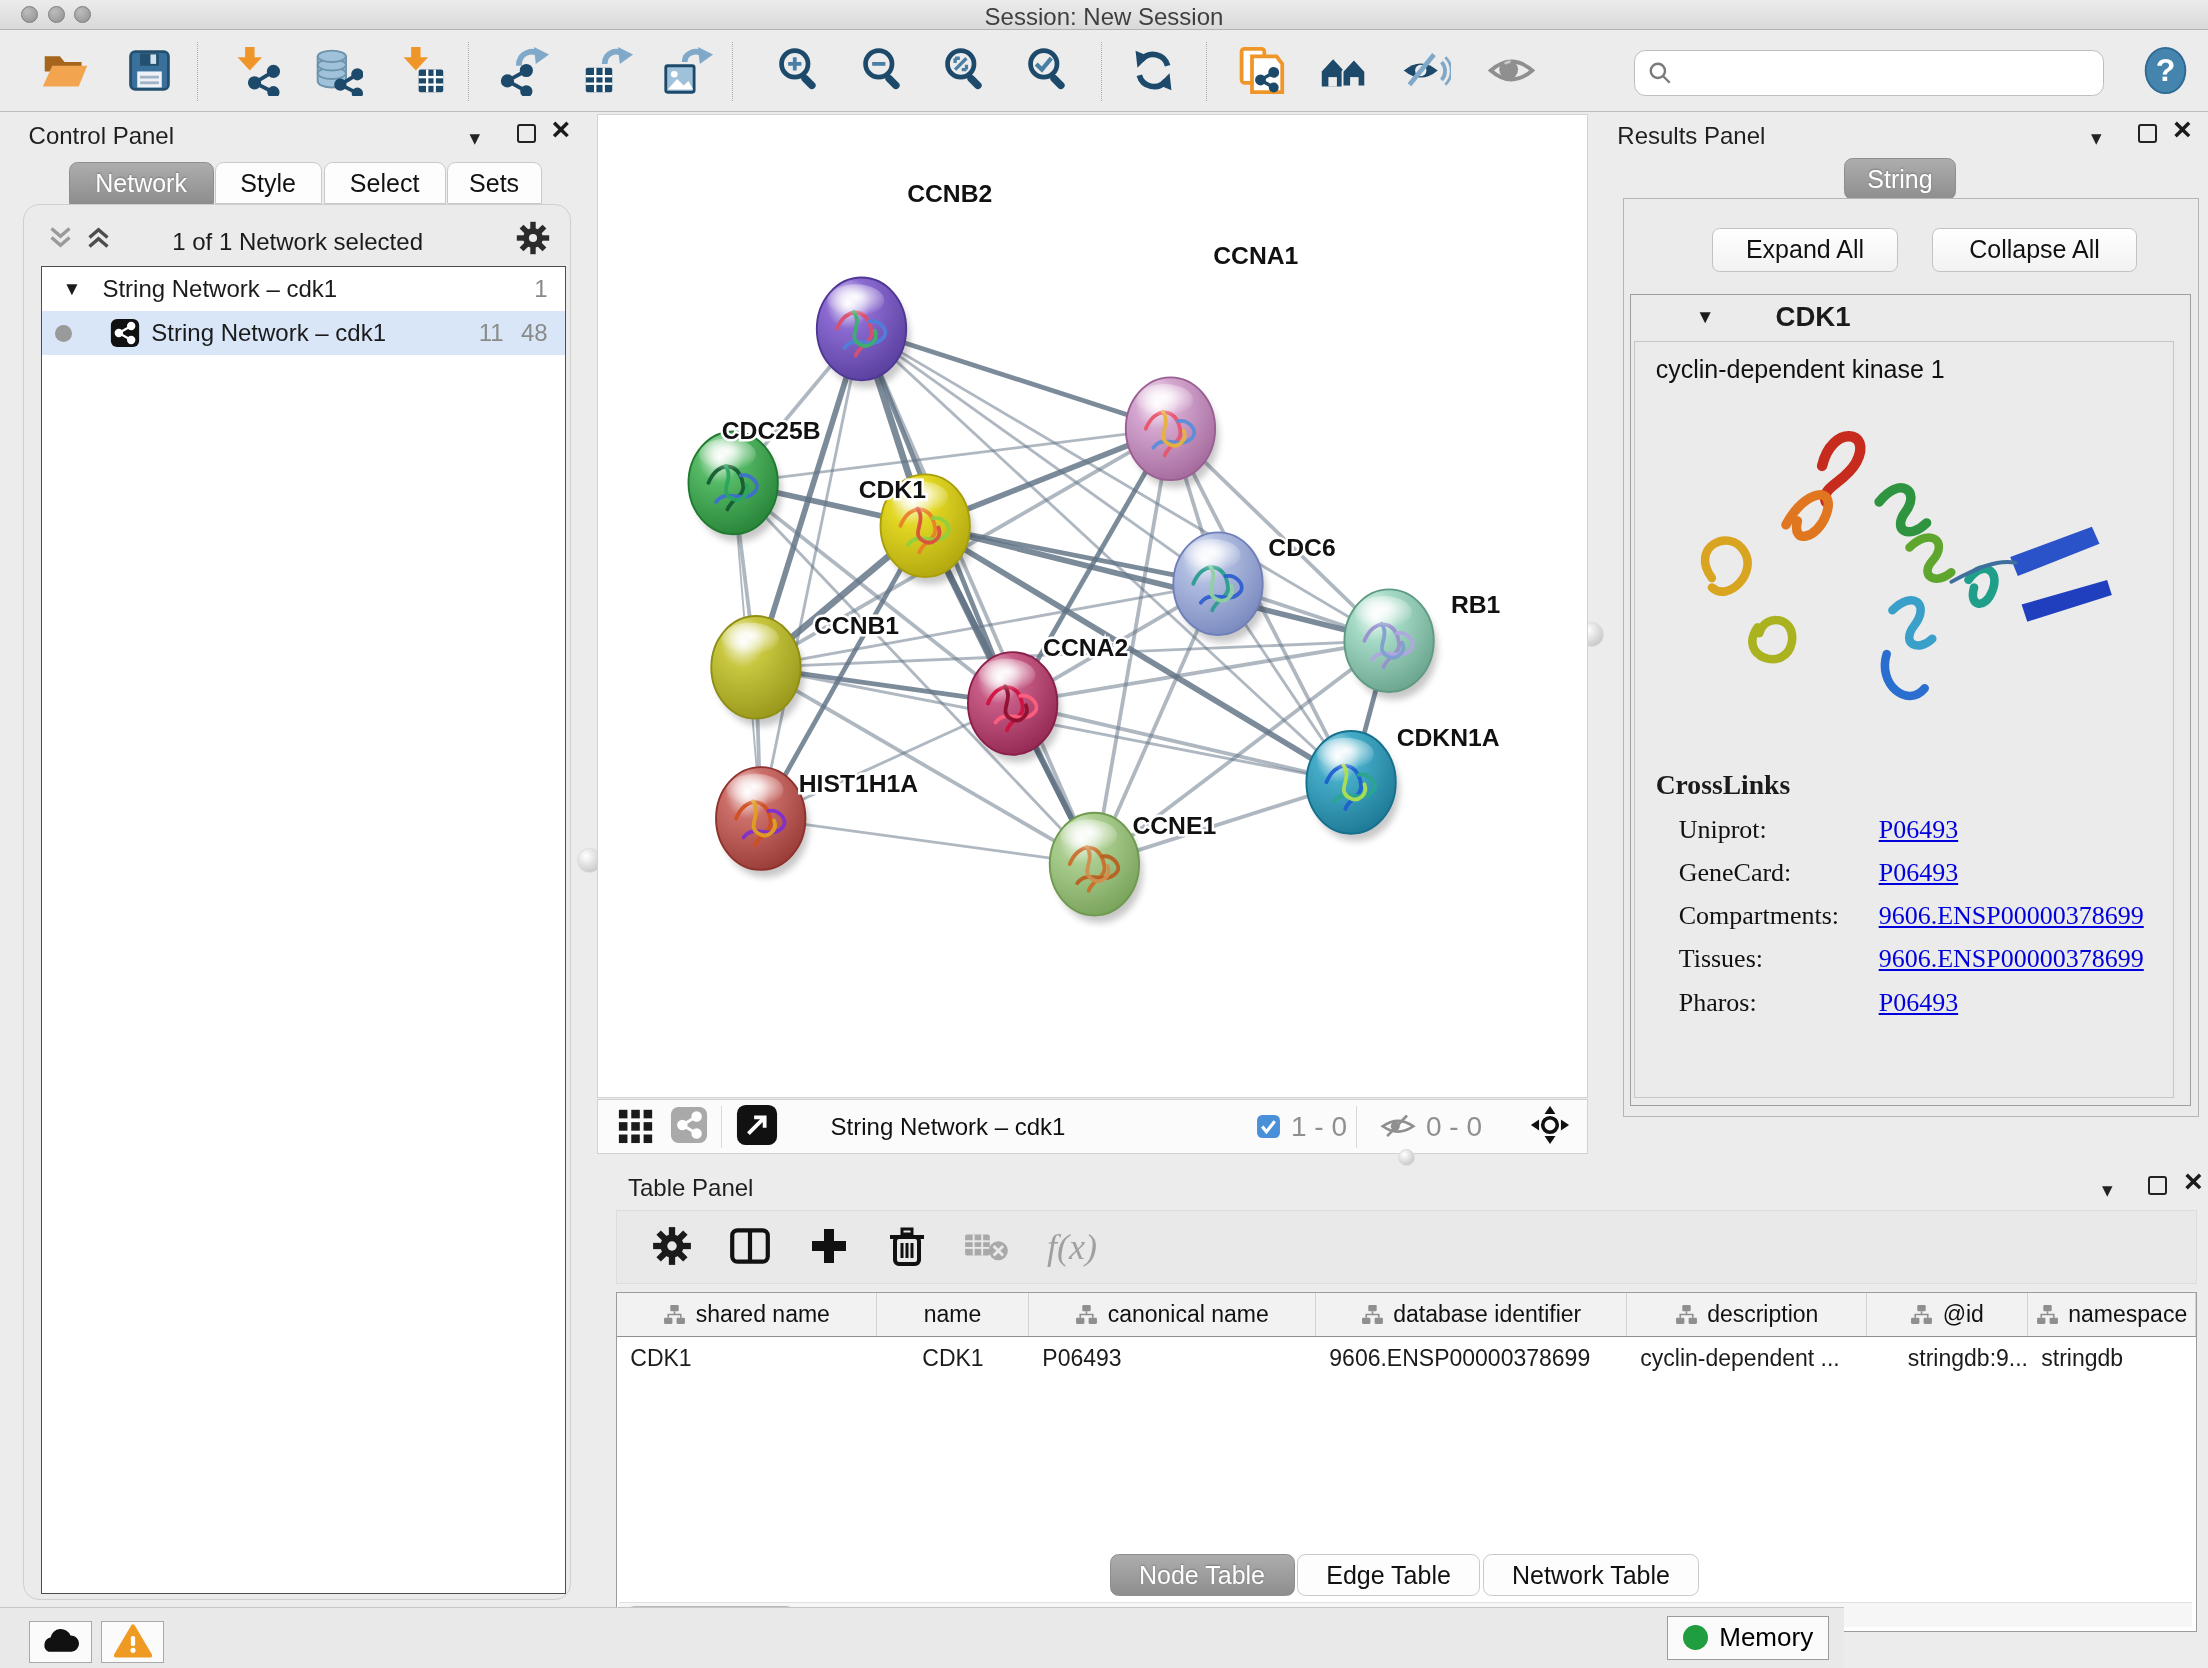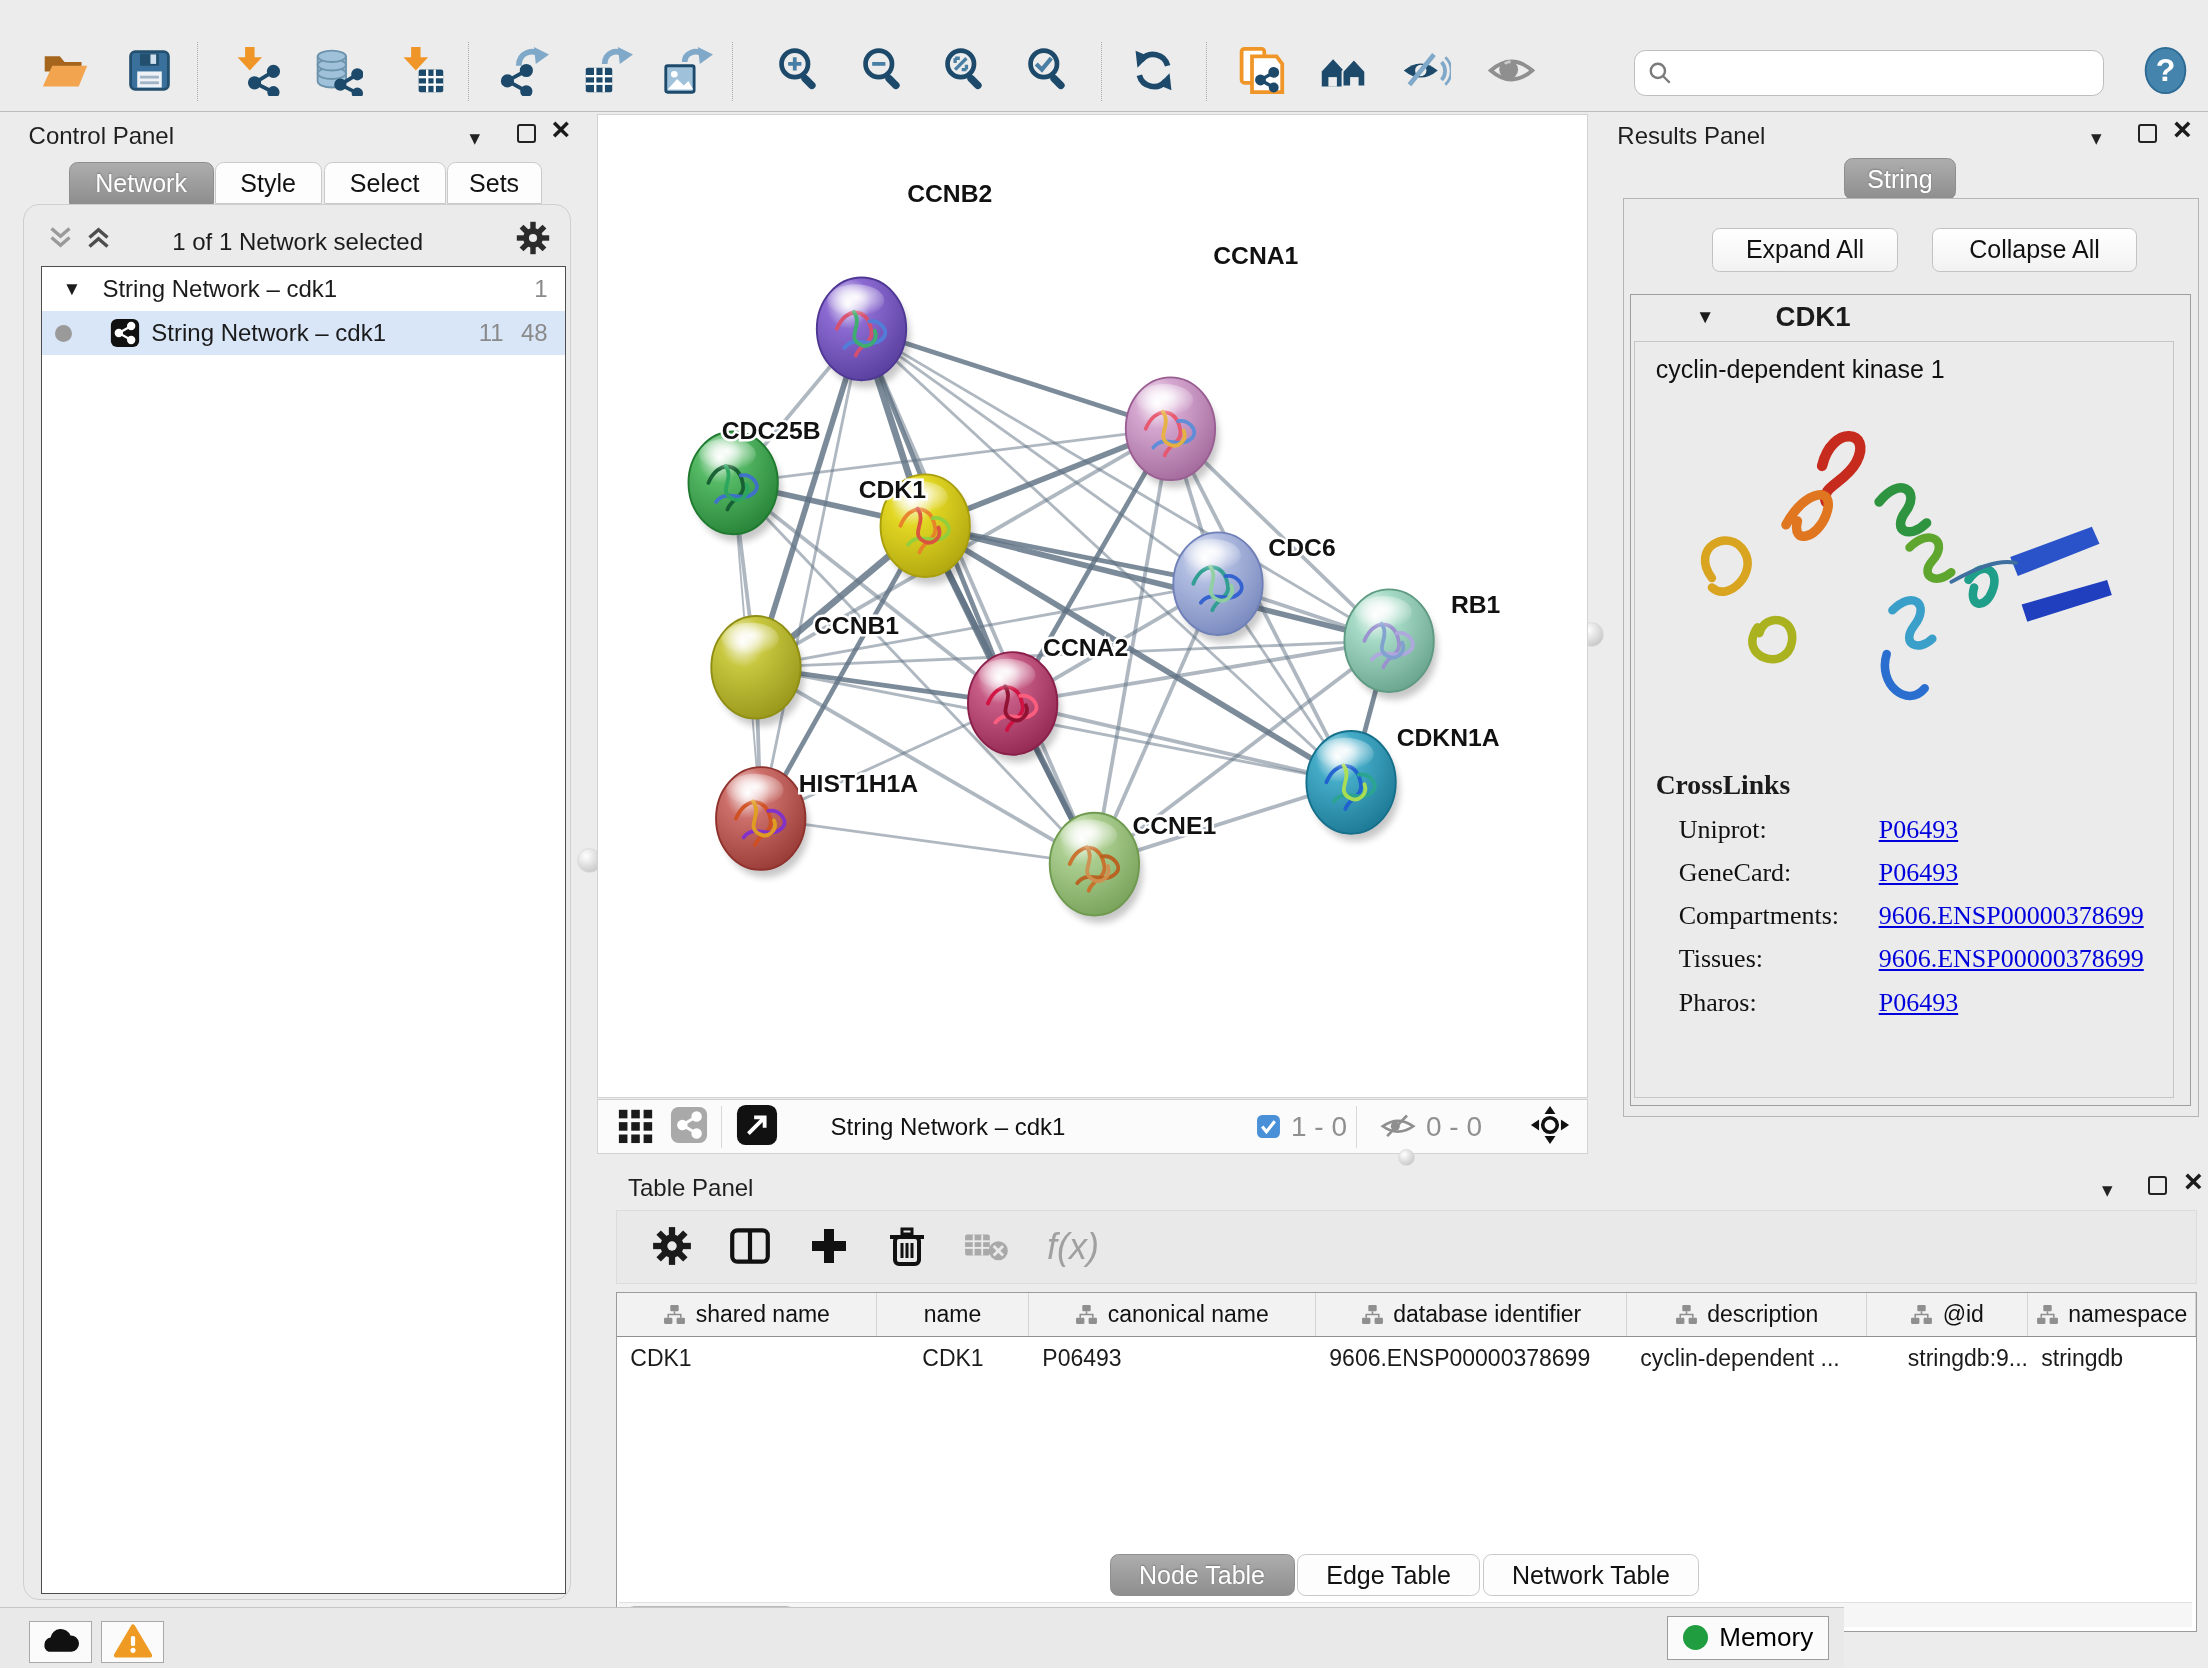--- a/index.html
+++ b/index.html
@@ -81,21 +81,21 @@
   .cl-title { font-size:27.6px; font-weight:bold; padding-left:21px; }
   .clrow { display:flex; padding-left:44px; margin-top:13.3px; font-size:26px; }
   .cl-label { width:200px; color:#111; }
   .cl-value { color:#0000DD; text-decoration:underline; cursor:pointer; }
 
   
   .table-panel { position:absolute; left:601px; top:1168px; width:1607px; height:438px; }
   .tp-toolbar { position:absolute; left:15px; top:42px; width:1581px; height:74px;
                 background:#e9e9e9; border:1px solid #dcdcdc; display:flex; align-items:center; }
   .tp-ibtn { background:transparent; border:none; margin-left:34px; cursor:pointer; height:51px; }
-  .fx { font-family:Liberation Sans, sans-serif; font-style:italic; font-size:36px; color:#a0a0a0; }
+  .fx { font-family:Liberation Serif, serif; font-style:italic; font-size:36px; color:#a0a0a0; }
   .grid-table { position:absolute; left:15px; top:124px; width:1581px; height:340px;
                 background:#fff; border:1.9px solid #9c9c9c; overflow:hidden; }
   .thead { display:flex; height:44px; background:#f2f2f2; border-bottom:1.9px solid #8f8f8f; }
   .th { display:flex; align-items:center; justify-content:center; gap:9.5px; font-size:23px; color:#111;
         border-right:1px solid #d4d4d4; overflow:hidden; white-space:nowrap; flex:none; }
   .trow { display:flex; height:42px; }
   .td { font-size:23px; padding:7.6px 0 0 13.3px; overflow:hidden; white-space:nowrap; flex:none; }
   .hscroll { position:absolute; left:1.9px; bottom:3.8px; width:1573px; height:25px; background:#f6f6f6;
              border-top:1px solid #e0e0e0; }
   .hthumb { position:absolute; left:5.7px; top:2.9px; width:171px; height:19px; background:#b9b9b9; border-radius:9.5px; }
@@ -111,20 +111,26 @@
              border:1.9px solid #9c9c9c; font-size:26px; cursor:pointer; display:flex;
              align-items:center; justify-content:center; gap:11.4px;
              font-family:"Liberation Sans", sans-serif; }
   .mem-dot { width:25px; height:25px; border-radius:50%; background:#1f9d3f; }
 </style>
 </head>
 <body>
 
 <div id="app">
 
+  <div class="titlebar">
+    <div class="tlight" style="left:21px"></div>
+    <div class="tlight" style="left:48px"></div>
+    <div class="tlight" style="left:74px"></div>
+    <div class="wtitle">Session: New Session</div>
+  </div>
 
   <div class="toolbar">
     <button class="tbtn" style="left:38px">
       <svg viewBox="0 0 54 54" width="51" height="51">
         <path d="M5 12 h16 l5 6 h18 v10 H5 z" fill="#a5651c"></path>
         <path d="M3 44 L13 22 h37 L41 44 z" fill="#f2a54e"></path>
       </svg>
     </button>
     <button class="tbtn" style="left:122px">
       <svg viewBox="0 0 54 54" width="51" height="51">

